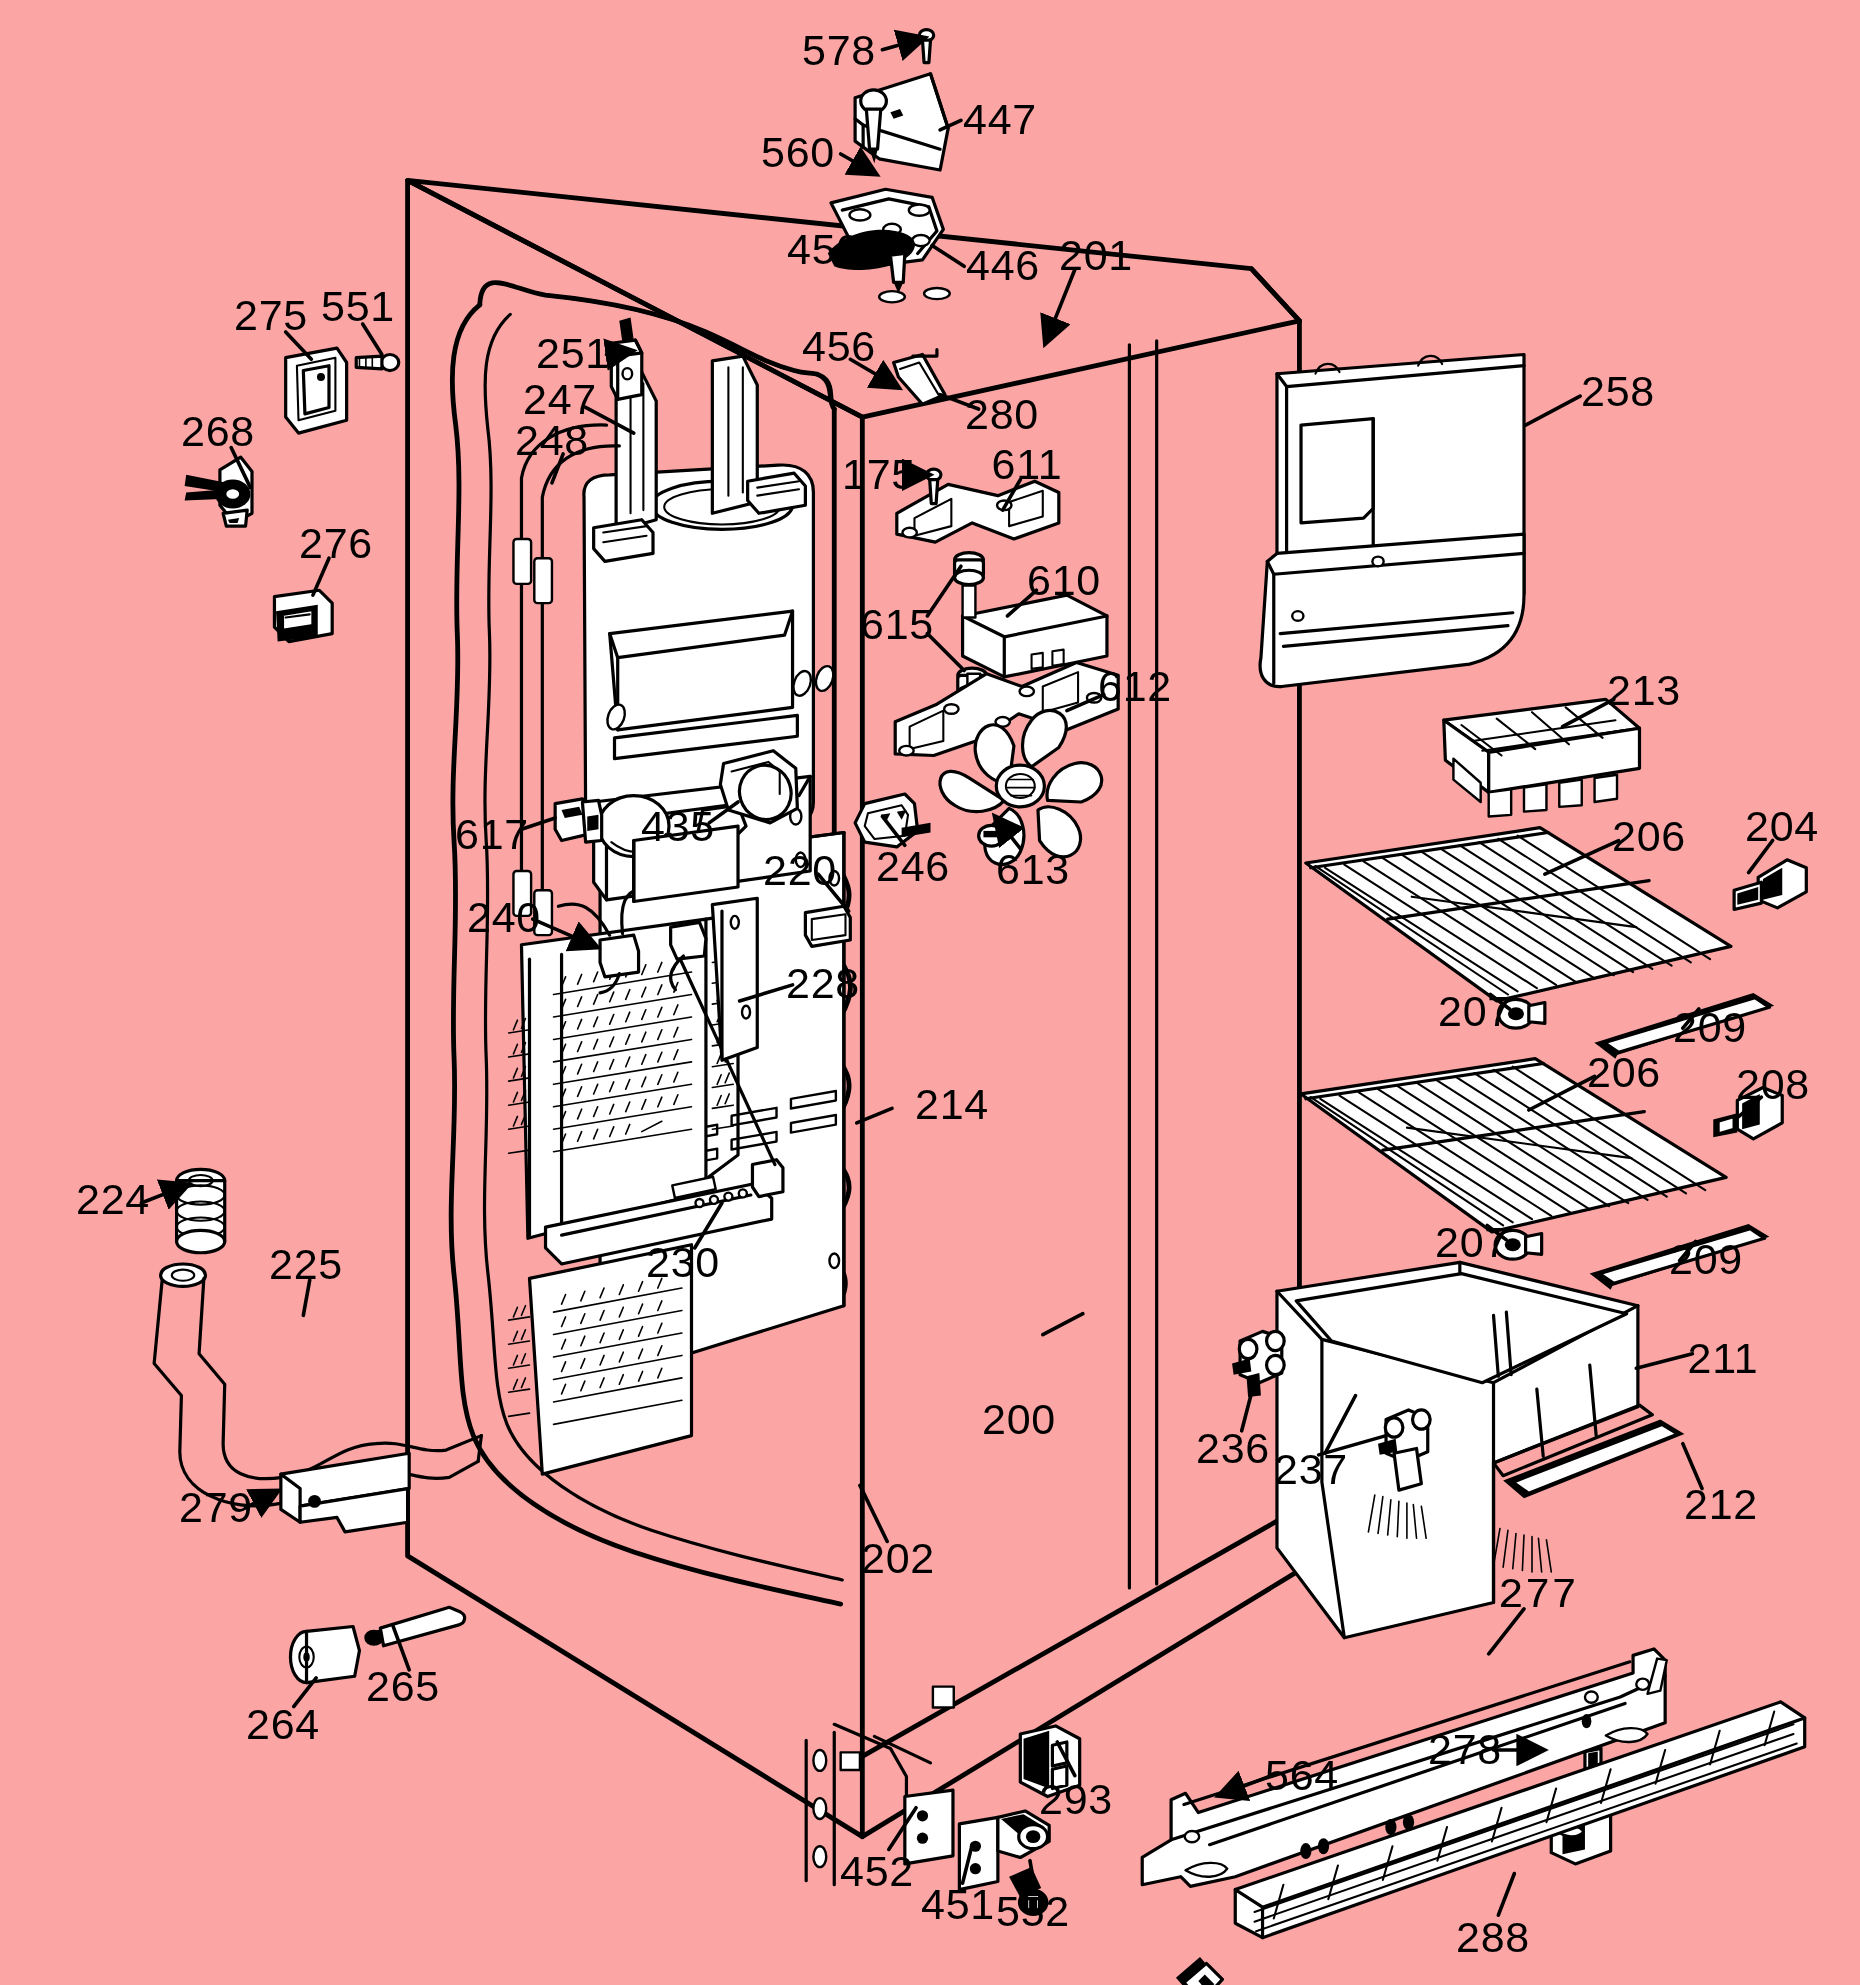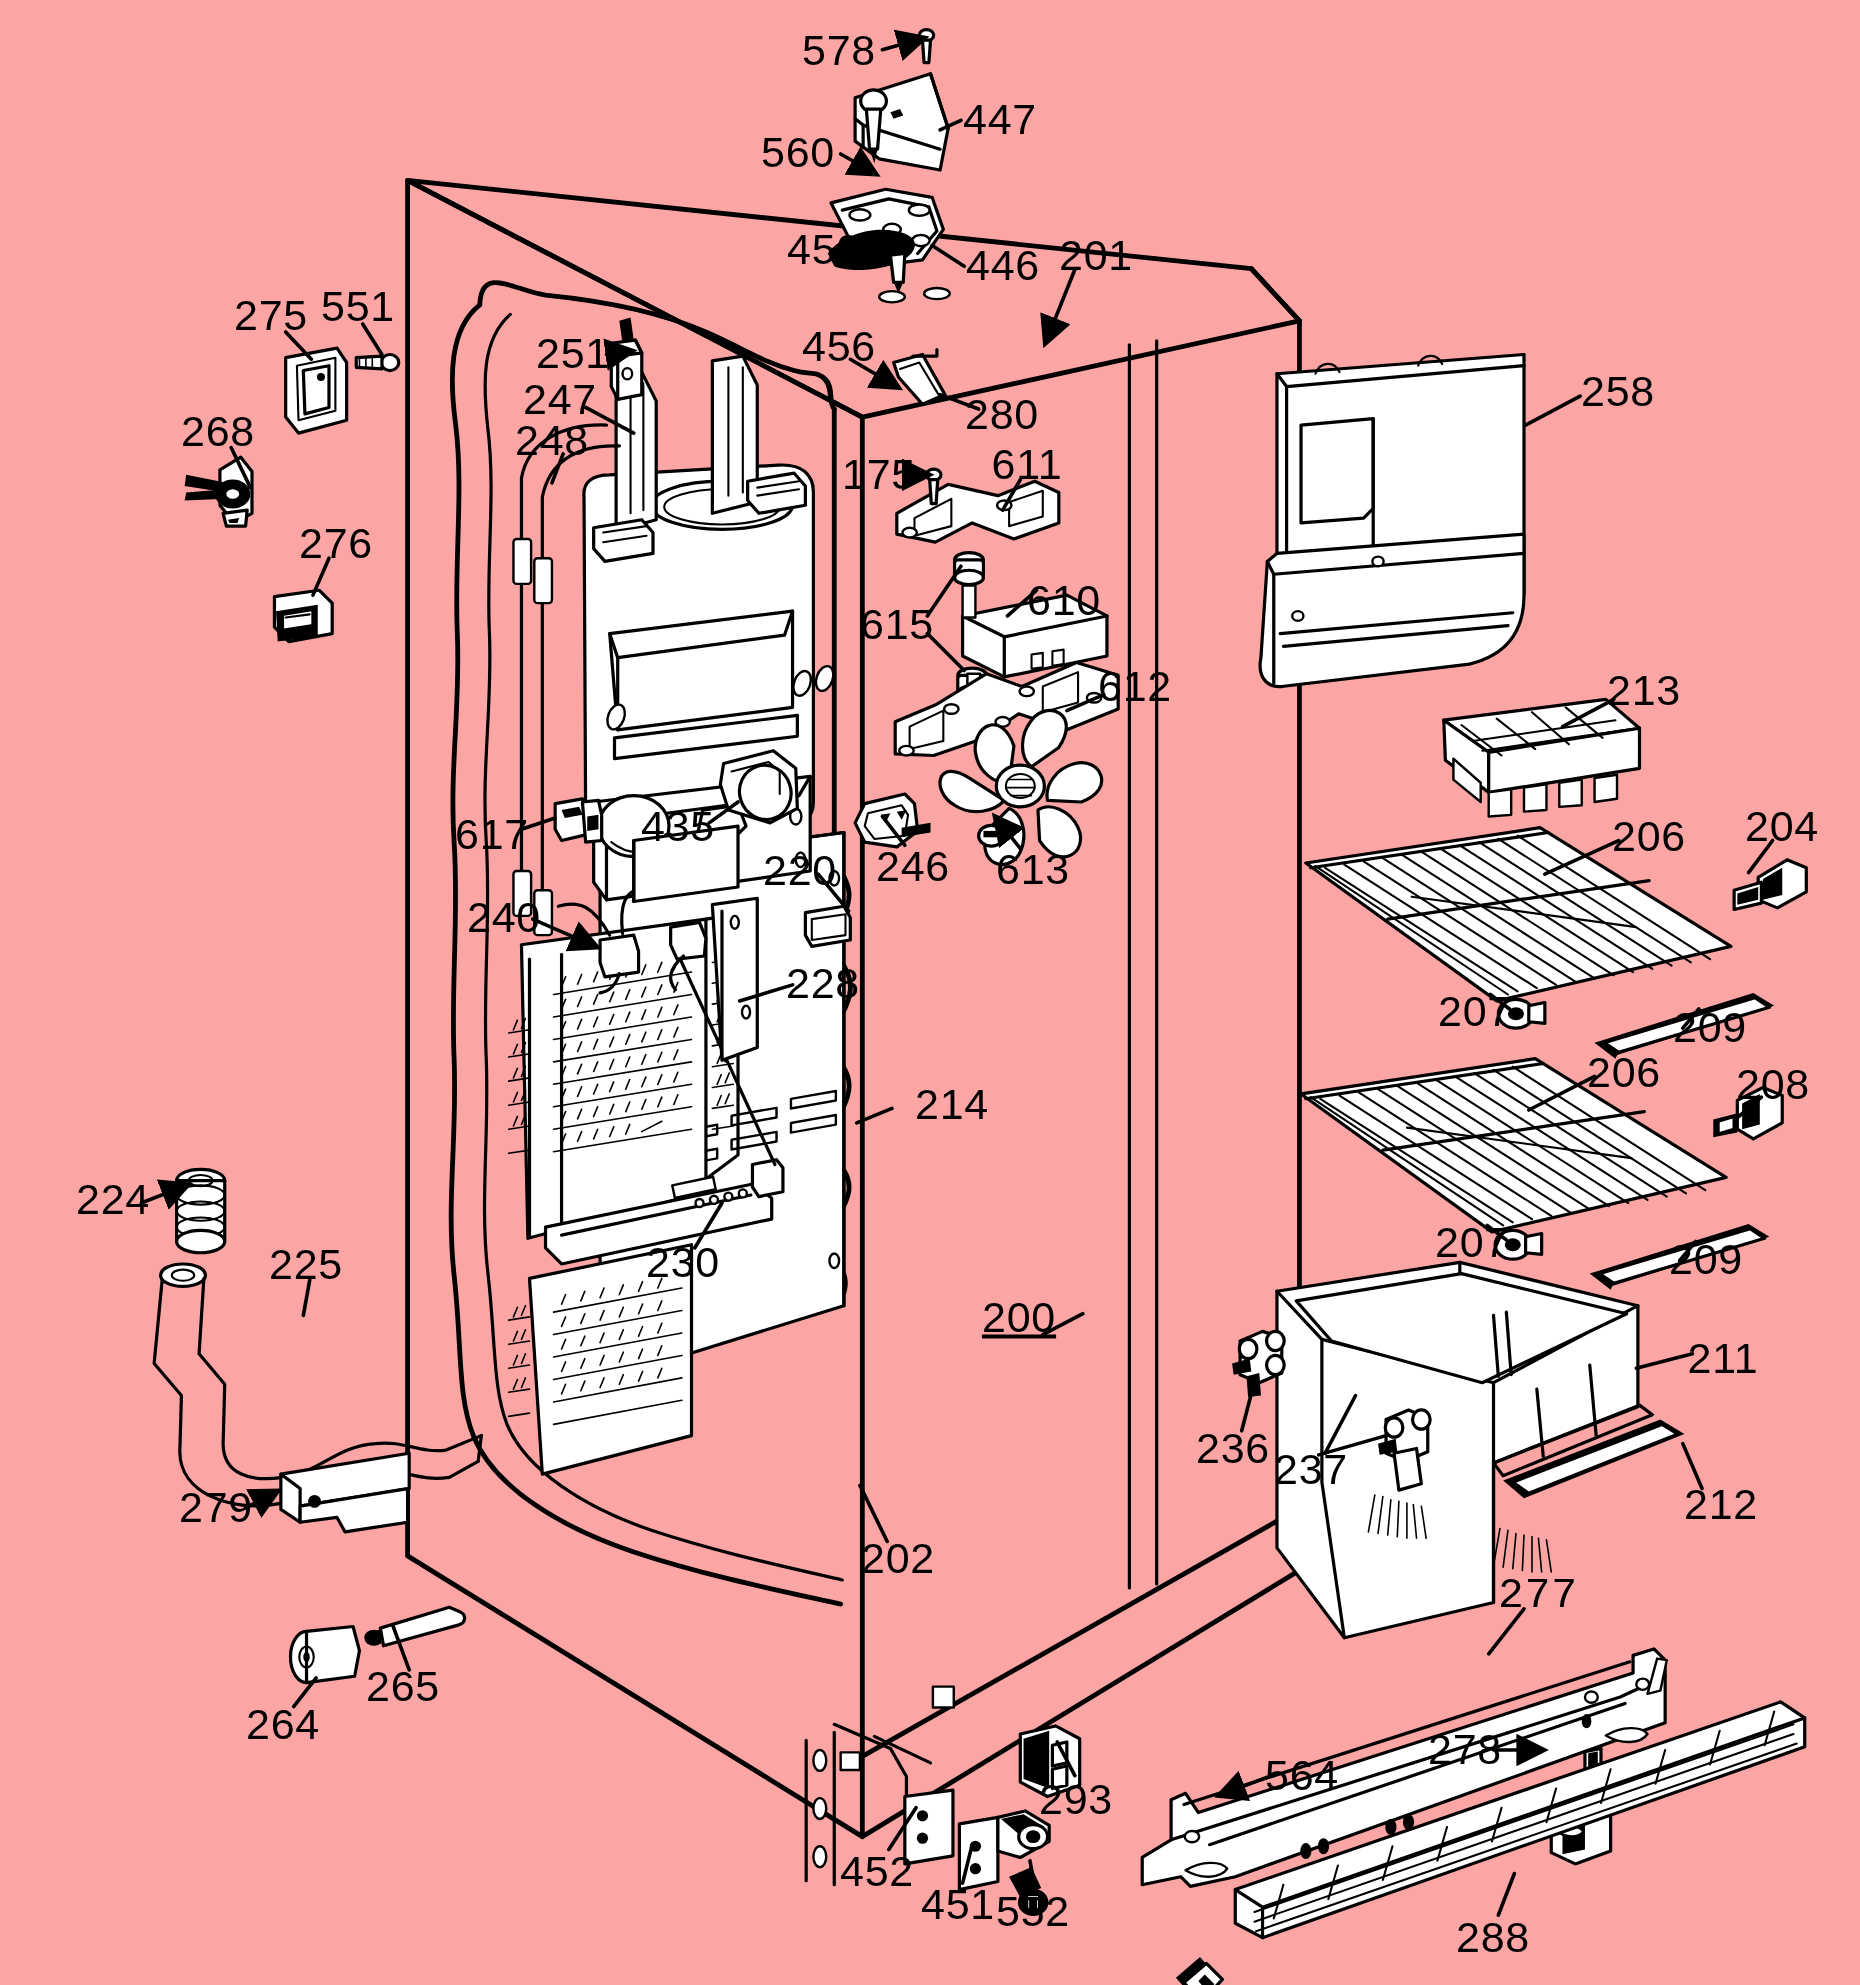--- a/index.html
+++ b/index.html
@@ -737,21 +737,21 @@
       <div class="callout" style="left: 839px; top: 346px;">456</div>
       <div class="callout" style="left: 573px; top: 353px;">251</div>
       <div class="callout" style="left: 1618px; top: 391px;">258</div>
       <div class="callout" style="left: 560px; top: 399px;">247</div>
       <div class="callout" style="left: 218px; top: 431px;">268</div>
       <div class="callout" style="left: 1002px; top: 414px;">280</div>
       <div class="callout" style="left: 552px; top: 440px;">248</div>
       <div class="callout" style="left: 879px; top: 474px;">175</div>
       <div class="callout" style="left: 1027px; top: 464px;">611</div>
       <div class="callout" style="left: 336px; top: 543px;">276</div>
-      <div class="callout" style="left: 1064px; top: 600px;">610</div>
+      <div class="callout" style="left: 1064px; top: 580px;">610</div>
       <div class="callout" style="left: 897px; top: 624px;">615</div>
       <div class="callout" style="left: 1644px; top: 690px;">213</div>
       <div class="callout" style="left: 1135px; top: 686px;">612</div>
       <div class="callout" style="left: 678px; top: 826px;">435</div>
       <div class="callout" style="left: 492px; top: 834px;">617</div>
       <div class="callout" style="left: 913px; top: 866px;">246</div>
       <div class="callout" style="left: 1033px; top: 869px;">613</div>
       <div class="callout" style="left: 1649px; top: 836px;">206</div>
       <div class="callout" style="left: 1782px; top: 826px;">204</div>
       <div class="callout" style="left: 800px; top: 870px;">220</div>
@@ -761,21 +761,21 @@
       <div class="callout" style="left: 823px; top: 983px;">228</div>
       <div class="callout" style="left: 1624px; top: 1072px;">206</div>
       <div class="callout" style="left: 1773px; top: 1084px;">208</div>
       <div class="callout" style="left: 952px; top: 1104px;">214</div>
       <div class="callout" style="left: 1472px; top: 1242px;">207</div>
       <div class="callout" style="left: 1706px; top: 1259px;">209</div>
       <div class="callout" style="left: 113px; top: 1199px;">224</div>
       <div class="callout" style="left: 683px; top: 1262px;">230</div>
       <div class="callout" style="left: 306px; top: 1264px;">225</div>
       <div class="callout" style="left: 1723px; top: 1351px; margin-top: 7px;">211</div>
-      <div class="callout" style="left: 1019px; top: 1317px; text-decoration: underline;">200</div>
+      <div class="callout" style="left: 1019px; top: 1419px;">200</div>
       <div class="callout" style="left: 1233px; top: 1448px;">236</div>
       <div class="callout" style="left: 1311px; top: 1469px;">237</div>
       <div class="callout" style="left: 1721px; top: 1504px;">212</div>
       <div class="callout" style="left: 216px; top: 1507px;">279</div>
       <div class="callout" style="left: 898px; top: 1558px;">202</div>
       <div class="callout" style="left: 1538px; top: 1595px; font-family: Liberation Mono, monospace;">277</div>
       <div class="callout" style="left: 283px; top: 1724px;">264</div>
       <div class="callout" style="left: 403px; top: 1686px;">265</div>
       <div class="callout" style="left: 1465px; top: 1749px;">278</div>
       <div class="callout" style="left: 1076px; top: 1799px;">293</div>

